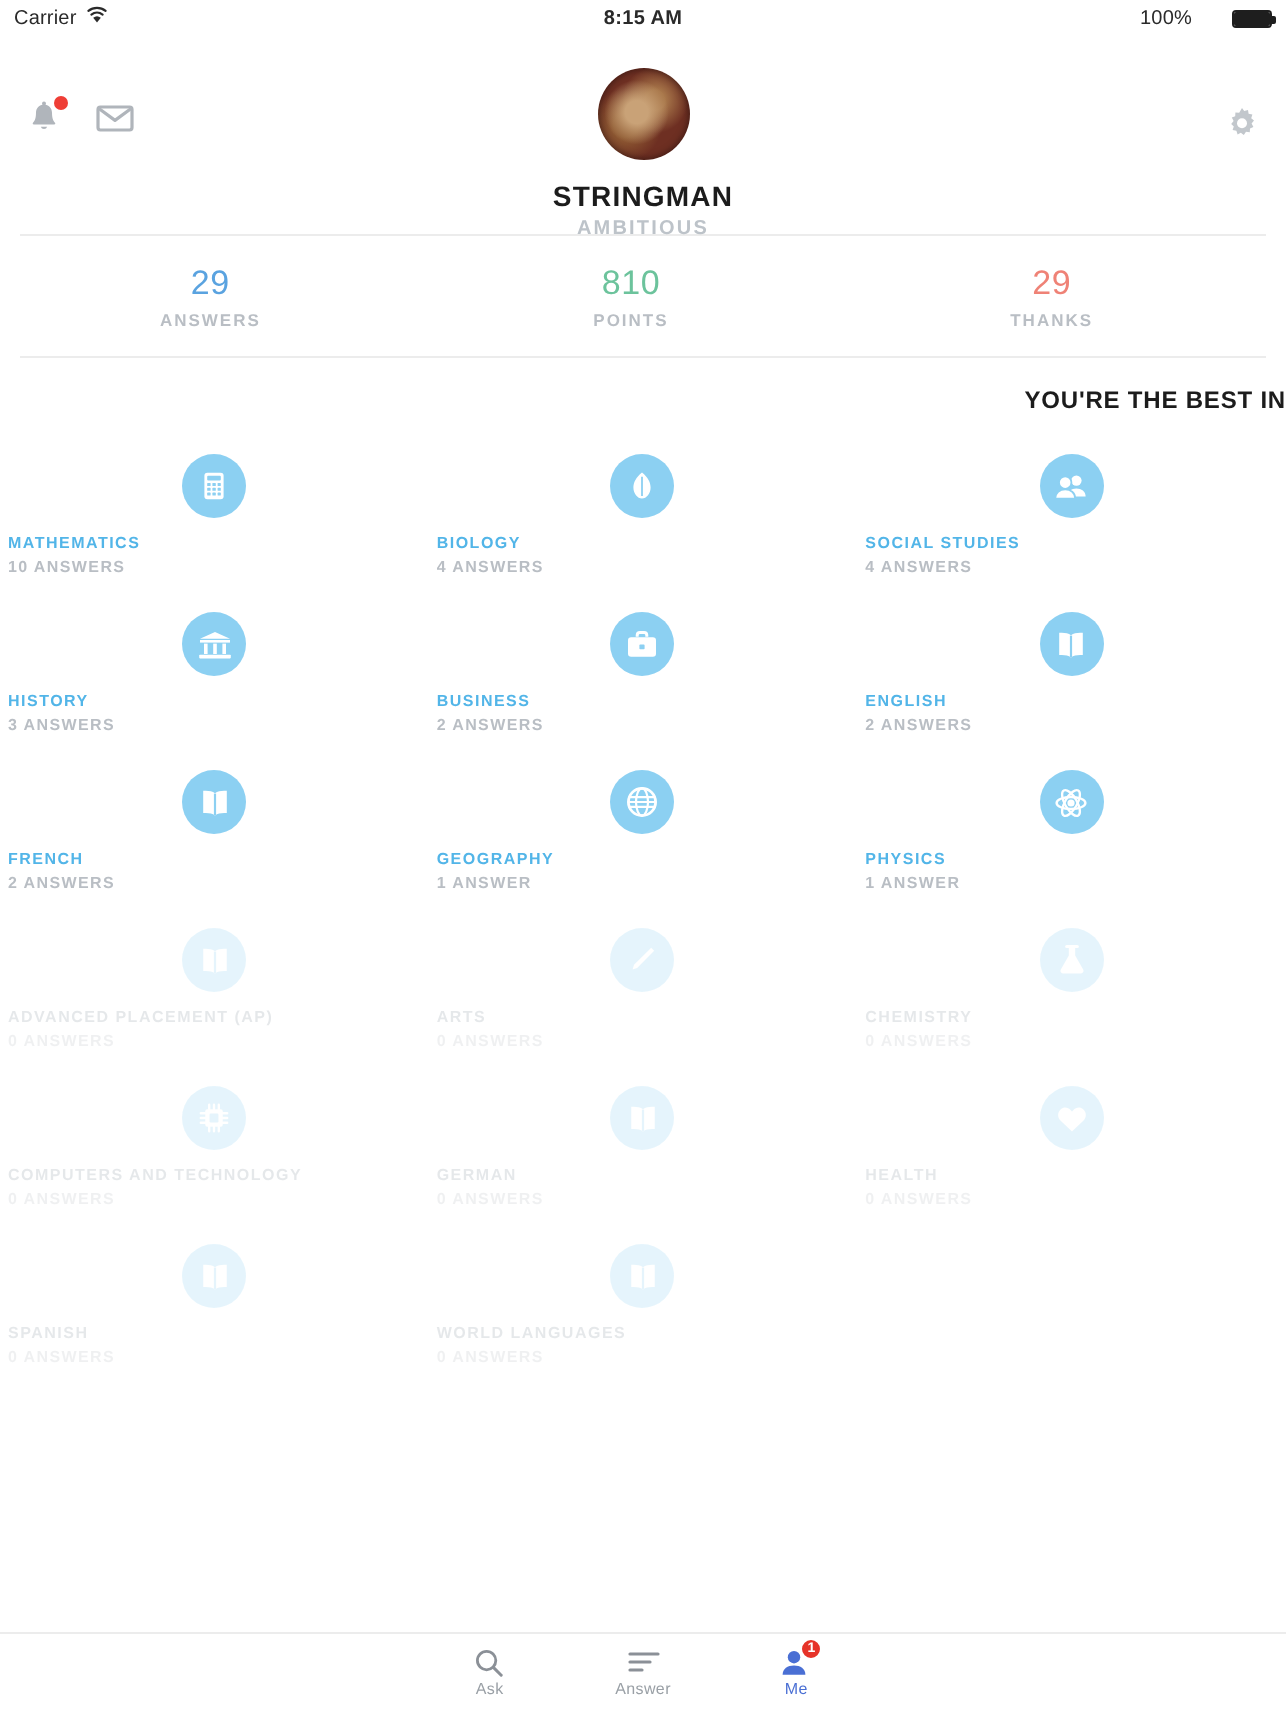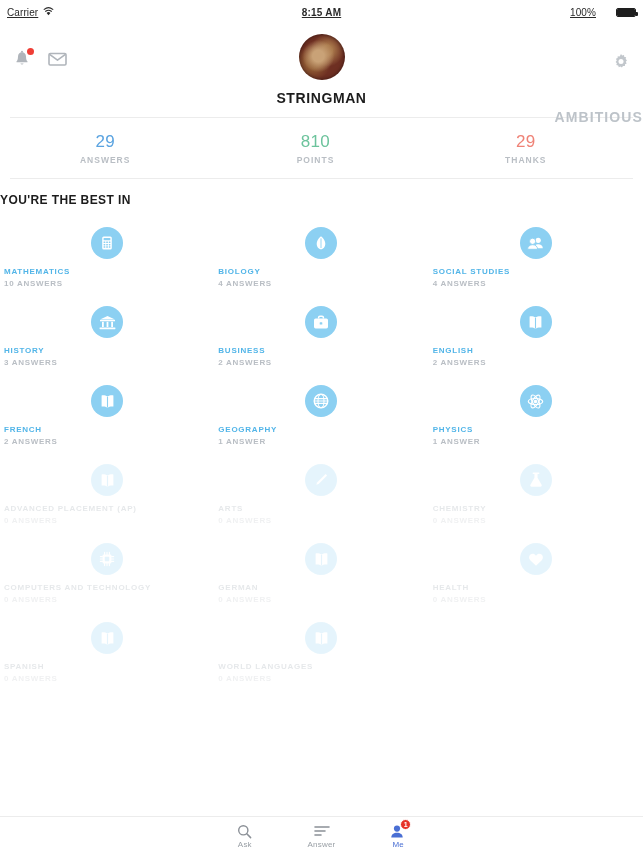--- a/index.html
+++ b/index.html
@@ -10,26 +10,25 @@
     color:#2b2b2b;
     -webkit-font-smoothing:antialiased;
     position:relative;
     overflow:hidden;
   }
 
   
   .statusbar {
     height:18px;
     display:flex;
-    align-items:flex-end;
+    align-items:center;
     padding:0 7px;
     font-size:10px;
     color:#2a2a2a;
     letter-spacing:.1px;
-    text-decoration:underline;
   }
   .sb-left { display:flex; align-items:center; gap:5px; flex:1; }
   .sb-center { flex:0 0 auto; font-weight:600; letter-spacing:.2px; }
   .sb-right { display:flex; align-items:center; justify-content:flex-end; gap:20px; flex:1; }
   .wifi { display:inline-block; }
   .battery {
     width:20px; height:9px;
     border:1px solid #1e1e1e;
     border-radius:2px;
     position:relative;
@@ -69,39 +68,39 @@
       radial-gradient(circle at 50% 50%, #6e2f22 0 62%, #51201a 100%);
     box-shadow:inset 0 0 4px rgba(0,0,0,.45);
   }
   .username {
     margin-top:10px;
     font-size:14px; font-weight:bold;
     letter-spacing:.6px; color:#1c1c1c;
   }
   .rank {
     margin-top:3px;
-    font-size:14px; font-weight:bold;
-    letter-spacing:1.1px; color:#bdc3c9;text-align:right;
+    font-size:10px; font-weight:bold;
+    letter-spacing:1.1px; color:#bdc3c9;
   }
 
   .divider { height:1px; background:#ececec; margin:13px 10px 0 10px; }
 
   
   .stats { display:flex; padding:14px 12px 13px 0; }
   .stat { flex:1; text-align:center; }
   .stat-value { font-size:17px; font-weight:500; letter-spacing:.3px; }
   .stat-label {
     margin-top:3px;
     font-size:8.5px; font-weight:bold;
     letter-spacing:1px; color:#b9bec4;
   }
 
   
   .section-title {
-    text-align:left;
+    text-align:right;
     font-size:12px; font-weight:bold;
     letter-spacing:.4px; color:#1c1c1c;
     padding:14px 0 4px 0;
   }
 
   
   .grid {
     display:grid;
     grid-template-columns:repeat(3,1fr);
     padding:6px 0 0 0;

